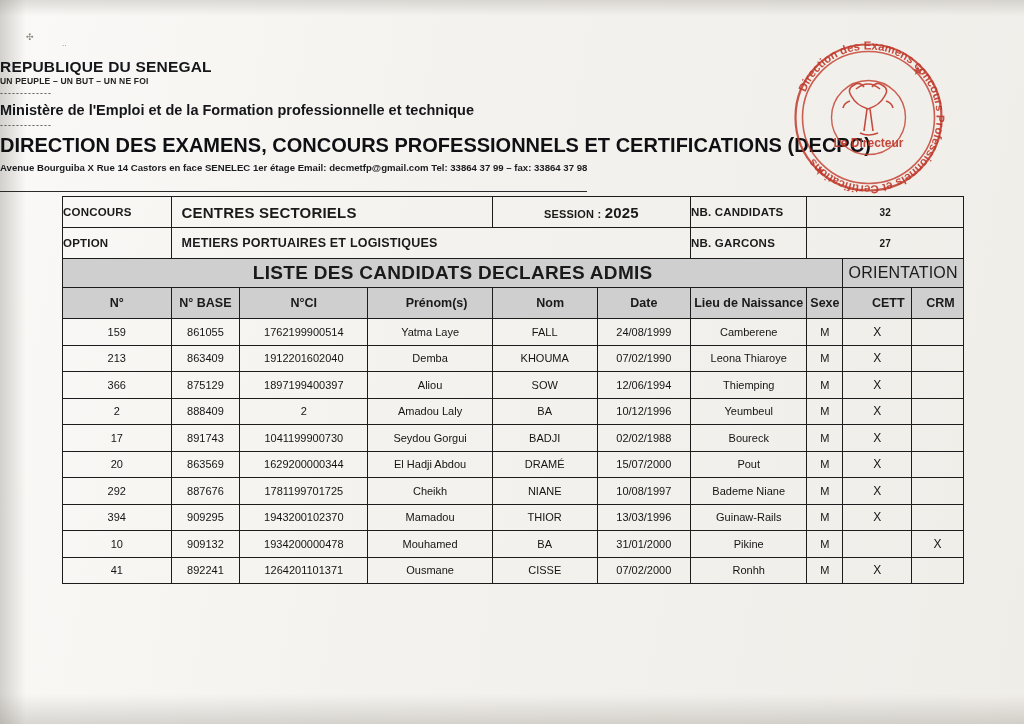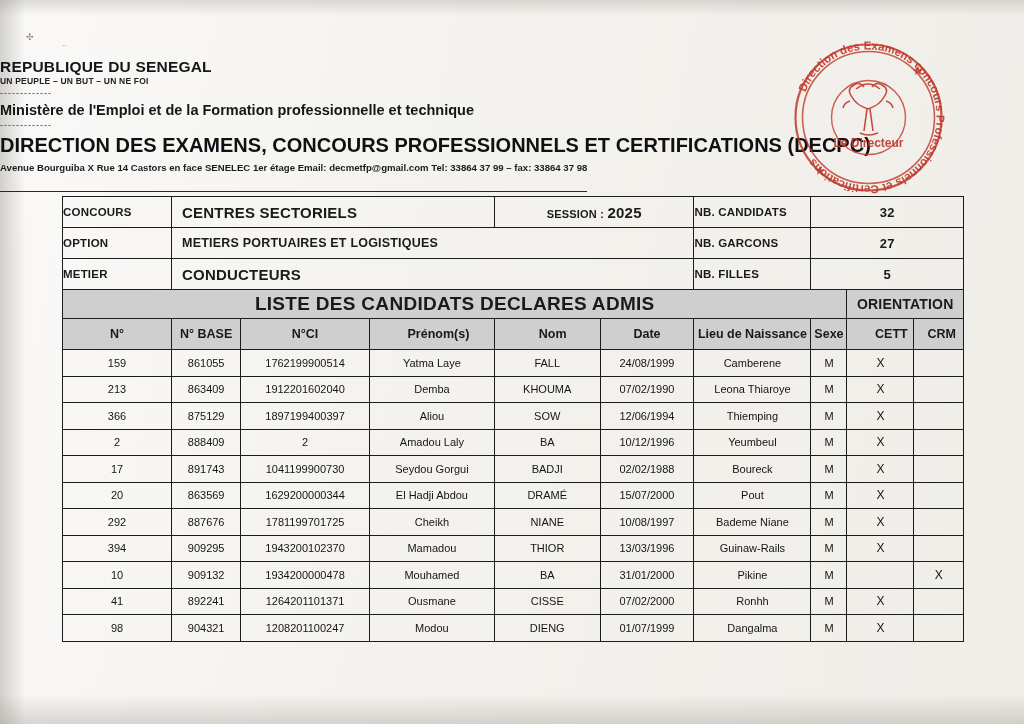--- a/index.html
+++ b/index.html
@@ -127,21 +127,21 @@
   .info-value {
     font-size: 15px;
     font-weight: bold;
     letter-spacing: 0.2px;
   }
   .info-label-sm {
     font-size: 11.5px;
     font-weight: bold;
   }
   .info-num {
-    font-size: 13px;
+    font-size: 10px;
     font-weight: bold;
     text-align: center;
   }
   .session-label {
     font-size: 11px;
     font-weight: bold;
   }
   .session-value {
     font-size: 15px;
     font-weight: bold;
@@ -151,22 +151,22 @@
     background: #cfcfcf;
     text-align: center;
     font-size: 19px;
     font-weight: bold;
     height: 28px;
     letter-spacing: 0.3px;
   }
   .orientation-head {
     background: #cfcfcf;
     text-align: center;
-    font-size: 14px;
-    font-weight: bold;
+    font-size: 16px;
+    font-weight: normal;
     letter-spacing: 0.2px;
     margin-left: 17px;
   }
   .col-head {
     background: #cfcfcf;
     height: 30px;
     text-align: center;
     font-size: 12.5px;
     font-weight: bold;
   }
@@ -257,32 +257,20 @@
         <td class="info-cell" colspan="5" style="font-size:12.5px;">
           <span class="pad-l">METIERS PORTUAIRES ET LOGISTIQUES</span>
         </td>
         <td class="info-cell">
           <span class="info-label-sm">NB. GARCONS</span>
         </td>
         <td class="info-cell" colspan="3" style="text-align:center;">
           <span class="info-num">27</span>
         </td>
       </tr>
-      <tr>
-        <td class="info-cell">METIER</td>
-        <td class="info-cell" colspan="5">
-          <span class="info-value pad-l">CONDUCTEURS</span>
-        </td>
-        <td class="info-cell">
-          <span class="info-label-sm">NB. FILLES</span>
-        </td>
-        <td class="info-cell" colspan="3" style="text-align:center;">
-          <span class="info-num">5</span>
-        </td>
-      </tr>
 
       <tr>
         <td class="title-bar" colspan="8">LISTE DES CANDIDATS DECLARES ADMIS</td>
         <td class="orientation-head" colspan="2">ORIENTATION</td>
       </tr>
 
       <tr>
         <td class="col-head" style="width:44px;">N°</td>
         <td class="col-head" style="width:84px;">N° BASE</td>
         <td class="col-head" style="width:152px;">N°CI</td>
@@ -409,27 +397,15 @@
           <td class="data-cell">892241</td>
           <td class="data-cell">1264201101371</td>
           <td class="data-cell">Ousmane</td>
           <td class="data-cell">CISSE</td>
           <td class="data-cell">07/02/2000</td>
           <td class="data-cell">Ronhh</td>
           <td class="data-cell">M</td>
           <td class="data-cell mark">X</td>
           <td class="data-cell mark"></td>
         </tr>
-        <tr>
-          <td class="data-cell">98</td>
-          <td class="data-cell">904321</td>
-          <td class="data-cell">1208201100247</td>
-          <td class="data-cell">Modou</td>
-          <td class="data-cell">DIENG</td>
-          <td class="data-cell">01/07/1999</td>
-          <td class="data-cell">Dangalma</td>
-          <td class="data-cell">M</td>
-          <td class="data-cell mark">X</td>
-          <td class="data-cell mark"></td>
-        </tr>
       </tbody>
   </table>
 </div>
 
 </body></html>

